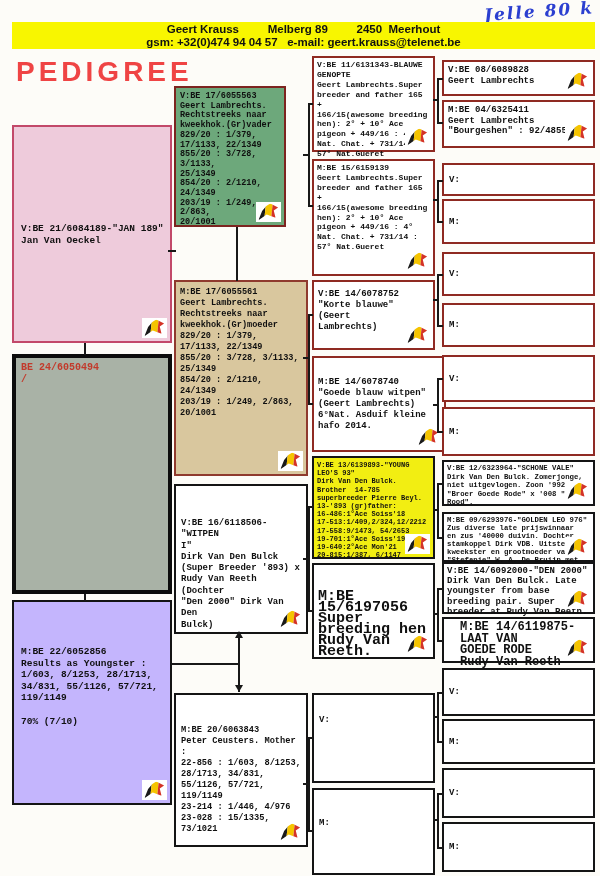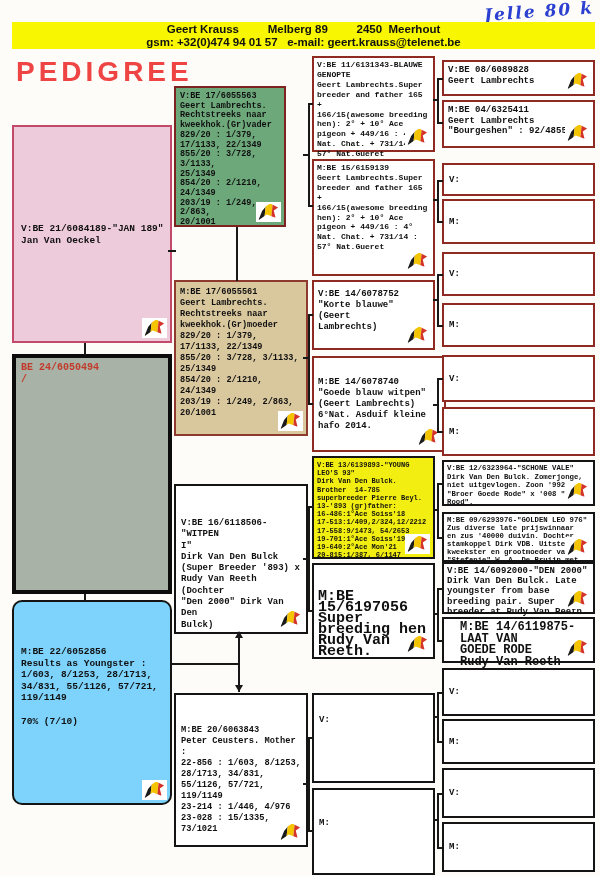--- a/index.html
+++ b/index.html
@@ -11,21 +11,21 @@
   .band{position:absolute;left:12px;top:22px;width:583px;height:27px;background:#f8f600;
         text-align:center;font-family:"Liberation Sans",sans-serif;font-weight:bold;
         font-size:11.5px;line-height:13px;color:#111;white-space:pre-wrap;padding-top:1px;box-sizing:border-box;}
   .ttl{position:absolute;left:16px;top:56px;color:#ef4444;
        font-family:"Liberation Sans",sans-serif;font-weight:bold;font-size:28px;letter-spacing:4px;}
   .pbox{position:absolute;box-sizing:border-box;background:#fff;}
   .bred{border:2px solid #8f2a22;}
   .bblk{border:2px solid #141414;}
   .pink{background:#eecbdb;border-color:#c2496a;}
   .grey{background:#a9b2a6;border:4px solid #0c0c0c;}
-  .blue{background:#7dd3fc;border-radius:10px;}
+  .blue{background:#c4b5fd;}
   .green{background:#6da87b;border-color:#7d2420;}
   .tan{background:#d9c79e;border-color:#8f3a2e;}
   .yellow{background:#f2ee12;}
   .t{white-space:pre-wrap;font-weight:bold;color:#101010;}
   .tred{color:#c23a2b;}
   .vm{font-weight:bold;font-size:9px;color:#101010;}
   .empty{display:flex;align-items:center;}
   .empty .vm{padding-left:5px;}
   .cl{position:absolute;background:#181818;}
   .arrU,.arrD{position:absolute;width:0;height:0;border-left:4px solid transparent;border-right:4px solid transparent;}
@@ -41,21 +41,21 @@
   .flag .s3{background:#d43327;}
 </style>
 </head>
 <body>
 
 <div class="page" id="page">
 
   <div class="hand">Jelle 80 k</div>
 
   <div class="band"><span>Geert Krauss         Melberg 89         2450  Meerhout</span>
-<span>gsm: +32(0)474 94 01 57   e-mail: geert.krauss@telenet.be</span></div>
+<span>gsm: +32(0)474 94 04 57   e-mail: geert.krauss@telenet.be</span></div>
 
   <div class="ttl">PEDIGREE</div>
 
   <div class="pbox bred pink hasflag" style="left:12px;top:125px;width:160px;height:218px">
     <div class="t" style="padding:96px 6px 0 7px;font-size:9.5px;line-height:11.6px">V:BE 21/6084189-"JAN 189"
 Jan Van Oeckel</div>
   <span class="flag">
         <span class="b">
           <i class="s1"></i>
           <i class="s2"></i>
@@ -99,21 +99,21 @@
 203/19 : 1/249, 2/863,
 20/1001</div>
   <span class="flag">
         <span class="b">
           <i class="s1"></i>
           <i class="s2"></i>
           <i class="s3"></i>
         </span>
       </span>
     </div>
-  <div class="pbox bred tan hasflag" style="left:174px;top:280px;width:134px;height:156px">
+  <div class="pbox bred tan hasflag" style="left:174px;top:280px;width:134px;height:196px">
     <div class="t" style="padding:5px 3px 0 4px;font-size:8.6px;line-height:11px">M:BE 17/6055561
 Geert Lambrechts.
 Rechtstreeks naar
 kweekhok.(Gr)moeder
 829/20 : 1/379,
 17/1133, 22/1349
 855/20 : 3/728, 3/1133,
 25/1349
 854/20 : 2/1210, 24/1349
 203/19 : 1/249, 2/863,

